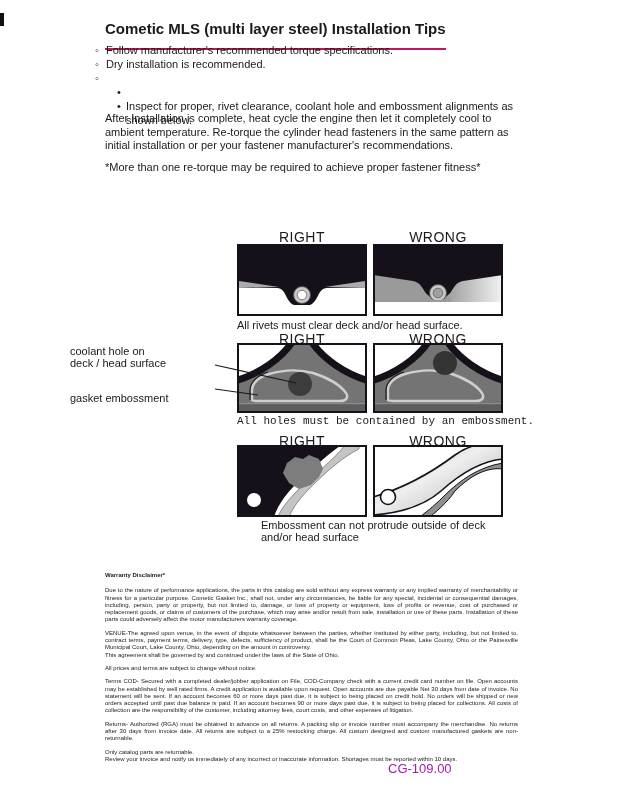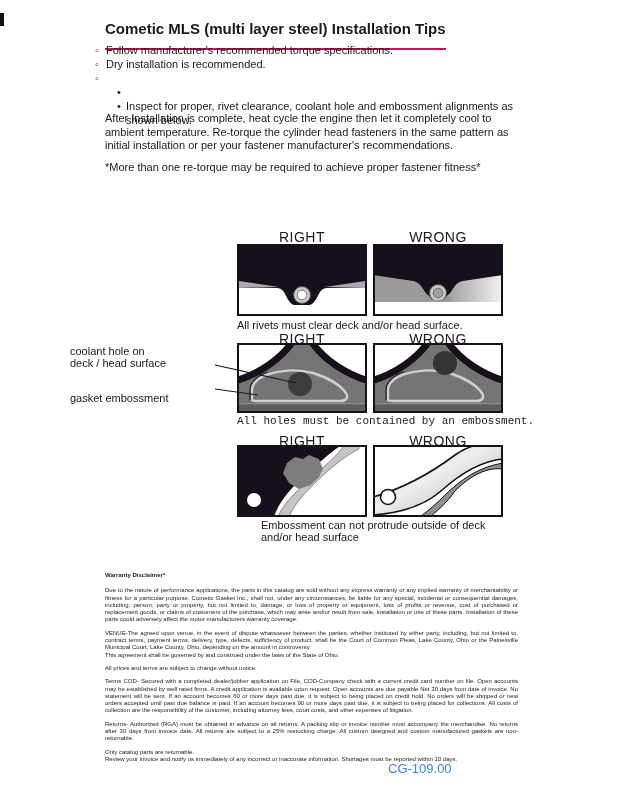--- a/index.html
+++ b/index.html
@@ -22,21 +22,21 @@
   .dg-box svg{display:block;width:100%;height:100%;}
   .caption{position:absolute;font-size:11px;line-height:12px;}
   .side-label{position:absolute;font-size:11px;line-height:12px;text-align:left;}
   .leader{position:absolute;left:0;top:0;width:618px;height:320px;pointer-events:none;}
   .disclaimer{position:absolute;left:105px;top:572px;width:413px;font-size:6px;
               line-height:7.3px;text-align:justify;color:#222;}
   .disclaimer .wh{font-weight:bold;margin:0 0 8px 0;text-align:left;}
   .disclaimer p{margin:6px 0 0 0;}
   .disclaimer p.tight{margin-top:0;}
   .disclaimer p.first{margin-top:0;}
-  .footer{position:absolute;left:388px;top:761px;font-size:13px;color:#3b82f6;}
+  .footer{position:absolute;left:388px;top:761px;font-size:13px;color:#a21caf;}
 </style>
 </head>
 <body>
 
 <div class="page">
 
   <div class="crop-mark"></div>
 
   <div class="title">Cometic MLS (multi layer steel) Installation Tips</div>
 

